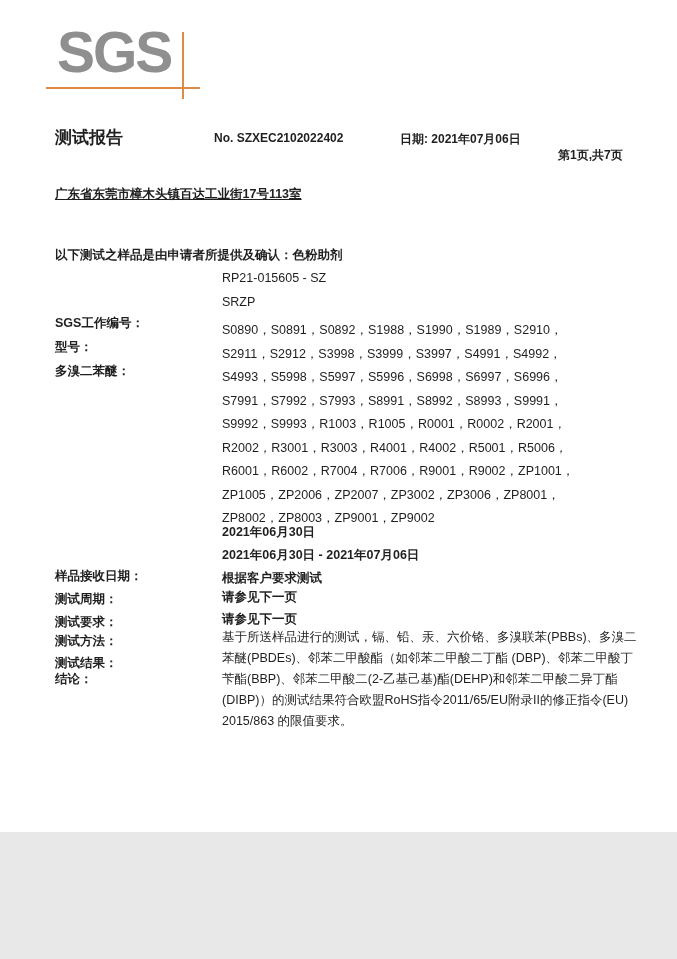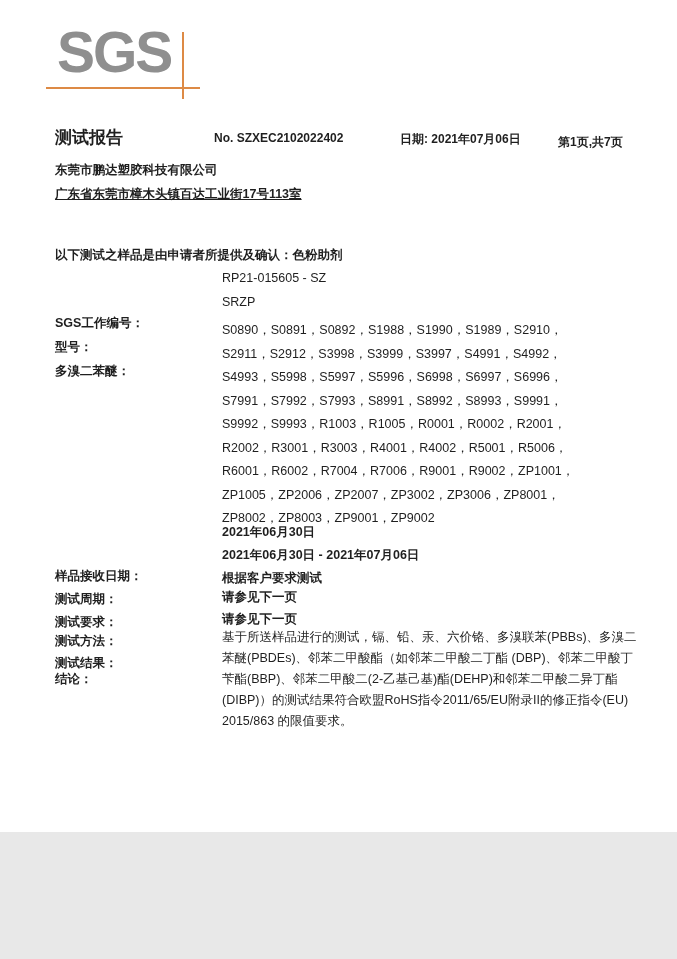--- a/index.html
+++ b/index.html
@@ -17,21 +17,21 @@
     position:absolute;left:57px;top:24px;
     font-size:57px;line-height:1;font-weight:bold;
     color:#8f8f8f;letter-spacing:-2px;
   }
   .logo-hline{position:absolute;left:46px;top:87px;width:154px;height:2px;background:#dd8a45;}
   .logo-vline{position:absolute;left:182px;top:32px;width:2px;height:67px;background:#dd8a45;}
   
   .doc-title{position:absolute;left:55px;top:126px;font-size:17px;font-weight:bold;}
   .doc-number{position:absolute;left:214px;top:131px;font-size:12px;font-weight:600;}
   .doc-date{position:absolute;left:400px;top:131px;font-size:12px;font-weight:600;}
-  .doc-pages{position:absolute;left:558px;top:134px;font-size:12px;font-weight:600;}
+  .doc-pages{position:absolute;left:558px;top:147px;font-size:12px;font-weight:600;}
   
   .applicant-name{position:absolute;left:55px;top:162px;font-size:12.5px;font-weight:bold;}
   .applicant-address{position:absolute;left:55px;top:186px;font-size:12.5px;font-weight:bold;text-decoration:underline;}
   
   .statement{position:absolute;left:55px;top:247px;font-size:12.5px;font-weight:bold;}
   .row{position:absolute;left:55px;width:585px;font-size:12.5px;}
   .row .lbl{position:absolute;left:0;top:0;font-weight:bold;margin-top:44px;}
   .row .val{position:absolute;left:167px;top:0;width:418px;}
   .val.multiline{white-space:pre-line;line-height:23.5px;}
   .val.boldval{font-weight:bold;}
@@ -68,21 +68,20 @@
 
   <div class="logo-text">SGS</div>
   <div class="logo-hline"></div>
   <div class="logo-vline"></div>
 
   <div class="doc-title">测试报告</div>
   <div class="doc-number">No. SZXEC2102022402</div>
   <div class="doc-date">日期: 2021年07月06日</div>
   <div class="doc-pages">第1页,共7页</div>
 
-  <div class="applicant-name">东莞市鹏达塑胶科技有限公司</div>
   <div class="applicant-address">广东省东莞市樟木头镇百达工业街17号113室</div>
 
   <div class="statement">以下测试之样品是由申请者所提供及确认：色粉助剂</div>
 
   <div class="row r-job">
     <span class="lbl">SGS工作编号：</span>
     <span class="val">RP21-015605 - SZ</span>
   </div>
   <div class="row r-model">
     <span class="lbl">型号：</span>

